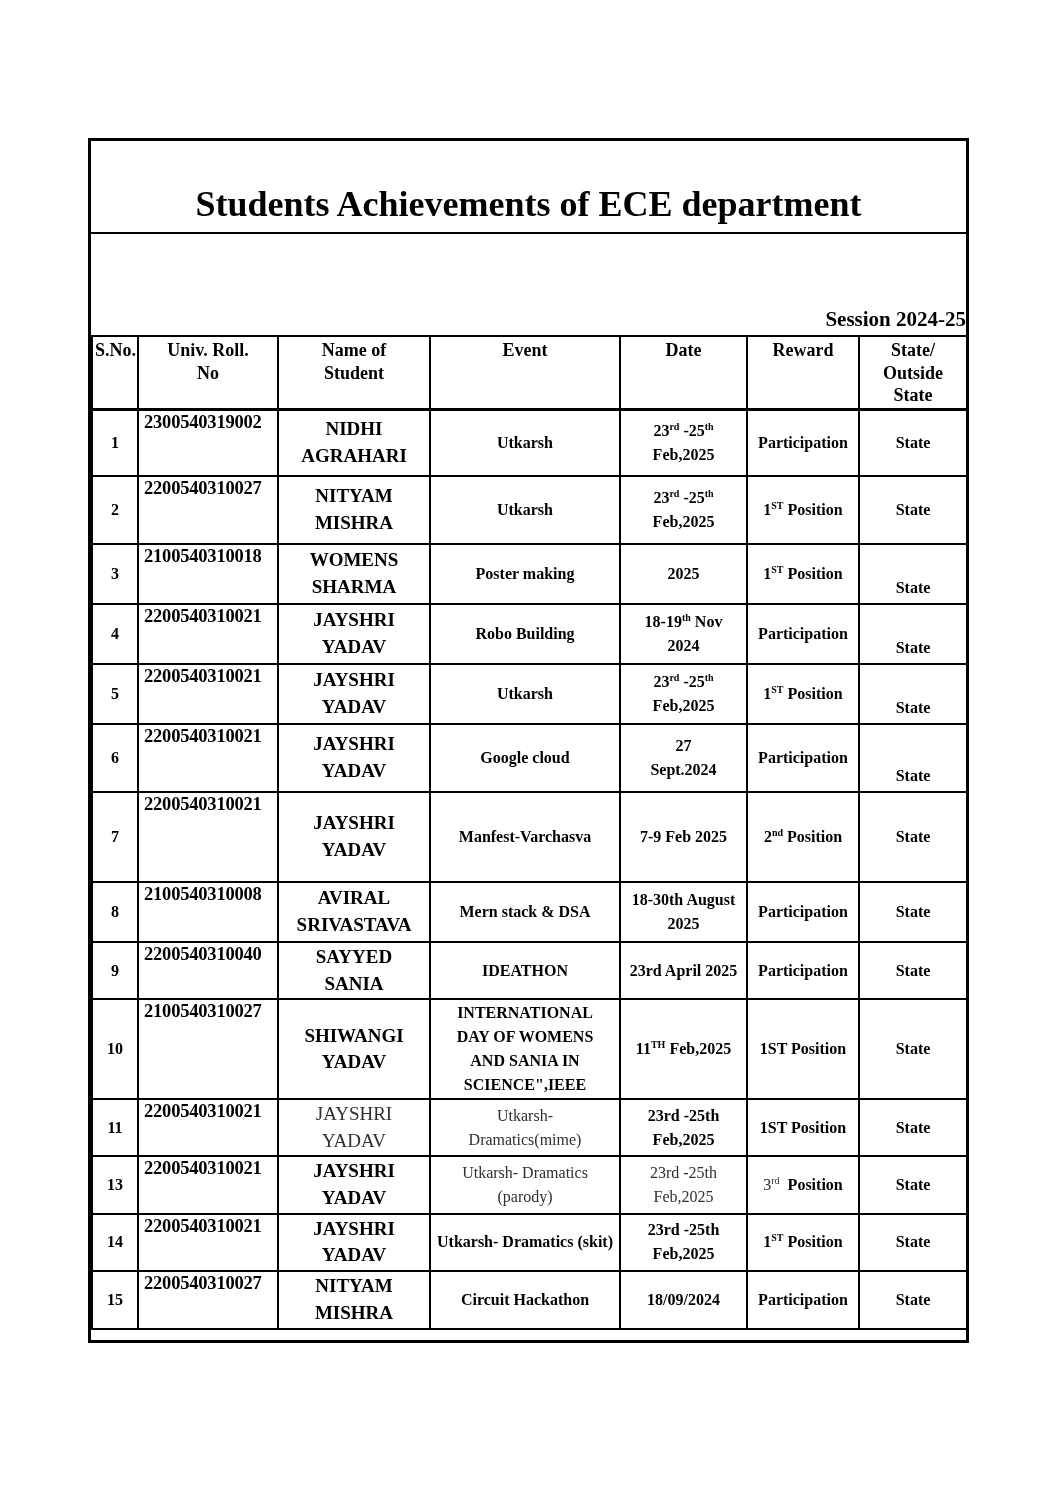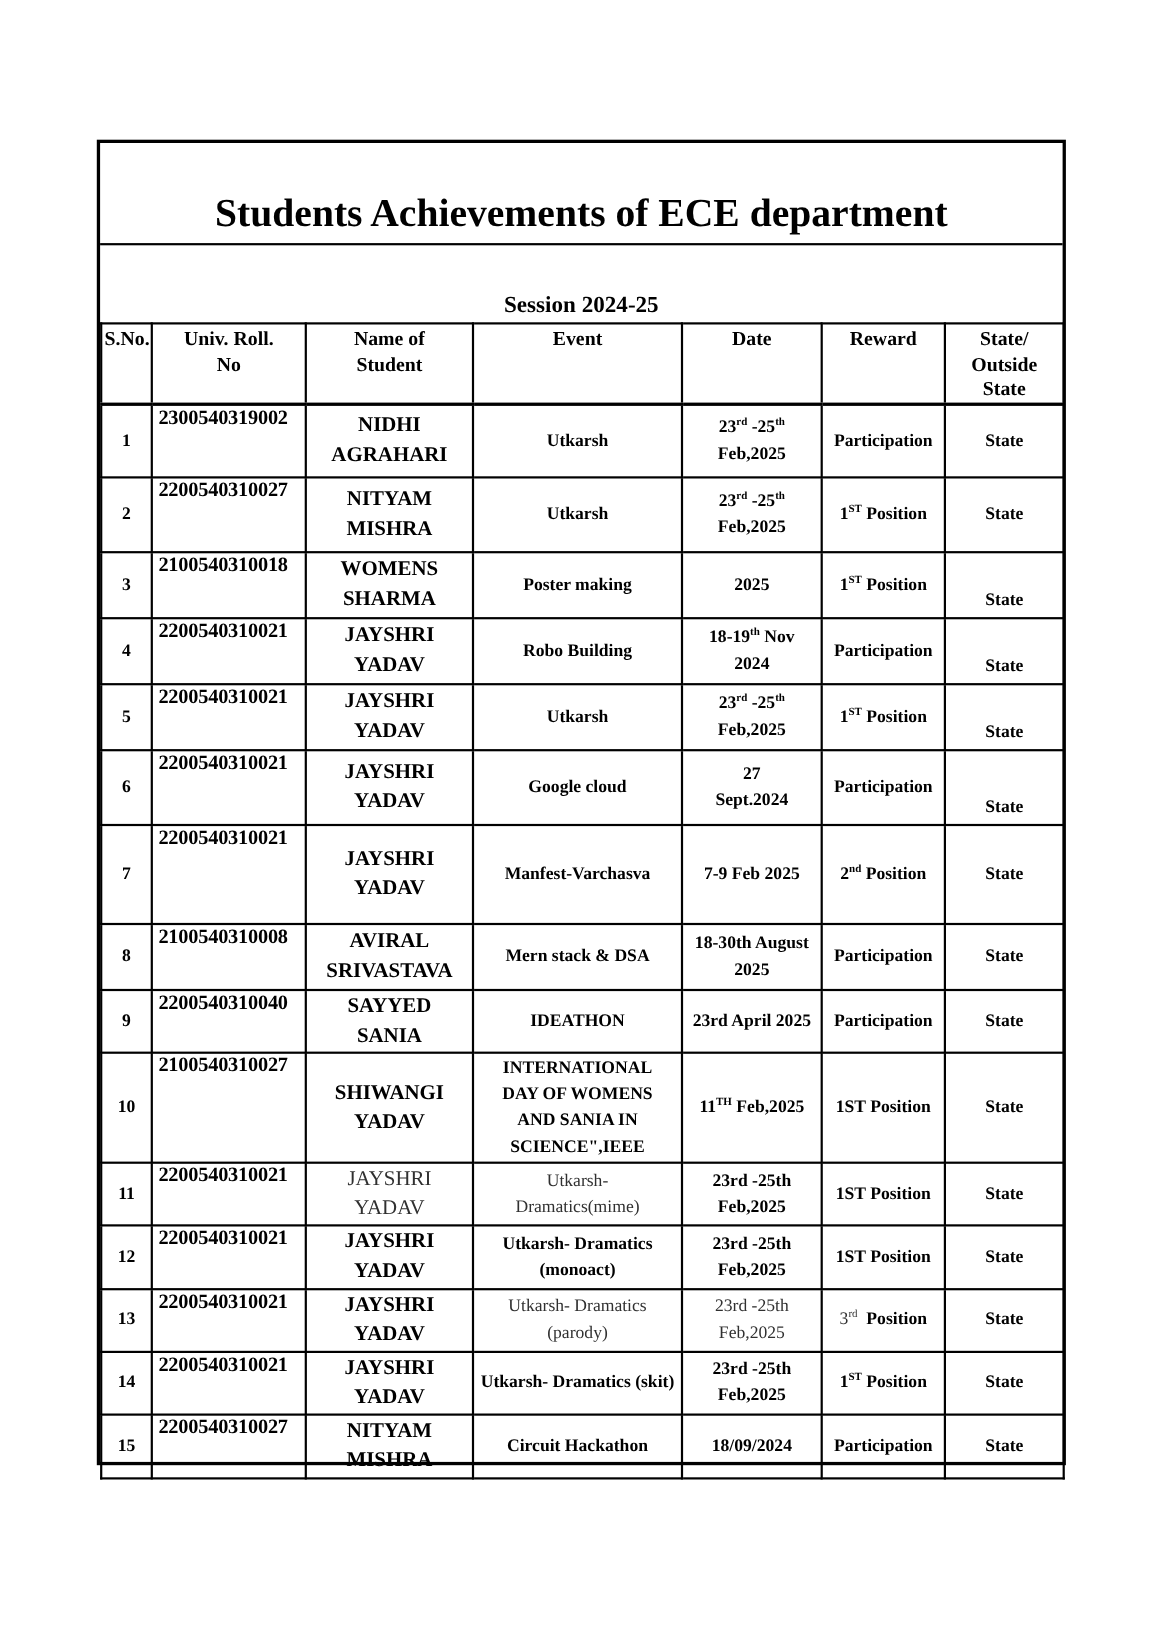--- a/index.html
+++ b/index.html
@@ -3,36 +3,37 @@
 <meta charset="utf-8">
 <style>
   html,body{margin:0;padding:0;}
   body{
     width:1058px;height:1497px;
     background:#ffffff;color:#000000;
     font-family:"Liberation Serif","DejaVu Serif",serif;
     position:relative;overflow:hidden;
   }
   .doc-frame{
-    position:absolute;left:88px;top:127px;
+    position:absolute;left:88px;top:138px;
     width:881px;height:1205px;
     border:3px solid #000;box-sizing:border-box;
     background:#fff;
   }
   .title-section{
     height:93px;box-sizing:border-box;
     border-bottom:2px solid #000;
     display:flex;align-items:flex-end;justify-content:center;
     padding-bottom:7px;
   }
   .page-title{font-size:36px;font-weight:bold;white-space:nowrap;}
   .session-section{
     height:70px;box-sizing:border-box;
-    display:flex;align-items:flex-end;justify-content:center;
+    display:flex;align-items:flex-end;justify-content:flex-end;
     padding-bottom:3px;
+    margin-top:31px;
   }
   .session-heading{font-size:21px;font-weight:bold;}
   table.ach{
     border-collapse:collapse;table-layout:fixed;
     width:100%;font-weight:bold;
   }
   table.ach th,table.ach td{
     border:2px solid #000;overflow:hidden;
     padding:1px 2px;box-sizing:border-box;
   }
@@ -178,29 +179,20 @@
         <tr style="height: 55px;">
           <td class="c-sno">11</td>
           <td class="c-roll">2200540310021</td>
           <td class="c-name"><span class="rline"><span class="light">JAYSHRI</span></span><br><span class="rline"><span class="light">YADAV</span></span></td>
           <td class="c-event"><span class="rline"><span class="light">Utkarsh-</span></span><br><span class="rline"><span class="light">Dramatics(mime)</span></span></td>
           <td class="c-date"><span class="rline">23rd -25th</span><br><span class="rline">Feb,2025</span></td>
           <td class="c-reward">1ST Position</td>
           <td class="c-state">State</td>
         </tr>
         <tr style="height: 55px;">
-          <td class="c-sno">12</td>
-          <td class="c-roll">2200540310021</td>
-          <td class="c-name"><span class="rline">JAYSHRI</span><br><span class="rline">YADAV</span></td>
-          <td class="c-event"><span class="rline">Utkarsh- Dramatics</span><br><span class="rline">(monoact)</span></td>
-          <td class="c-date"><span class="rline">23rd -25th</span><br><span class="rline">Feb,2025</span></td>
-          <td class="c-reward">1ST Position</td>
-          <td class="c-state">State</td>
-        </tr>
-        <tr style="height: 55px;">
           <td class="c-sno">13</td>
           <td class="c-roll">2200540310021</td>
           <td class="c-name"><span class="rline">JAYSHRI</span><br><span class="rline">YADAV</span></td>
           <td class="c-event"><span class="rline"><span class="light">Utkarsh- Dramatics</span></span><br><span class="rline"><span class="light">(parody)</span></span></td>
           <td class="c-date"><span class="rline"><span class="light">23rd -25th</span></span><br><span class="rline"><span class="light">Feb,2025</span></span></td>
           <td class="c-reward"><span class="rline"><span class="light">3</span><span class="sup light">rd</span>&nbsp; Position</span></td>
           <td class="c-state">State</td>
         </tr>
         <tr style="height: 55px;">
           <td class="c-sno">14</td>

